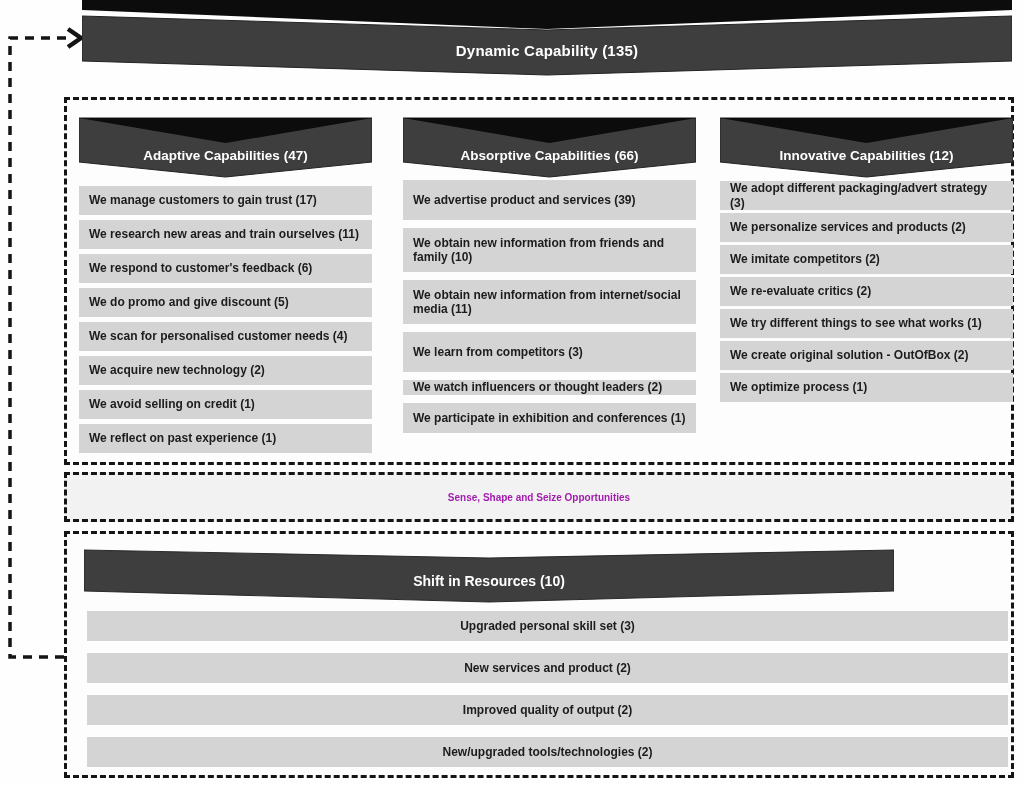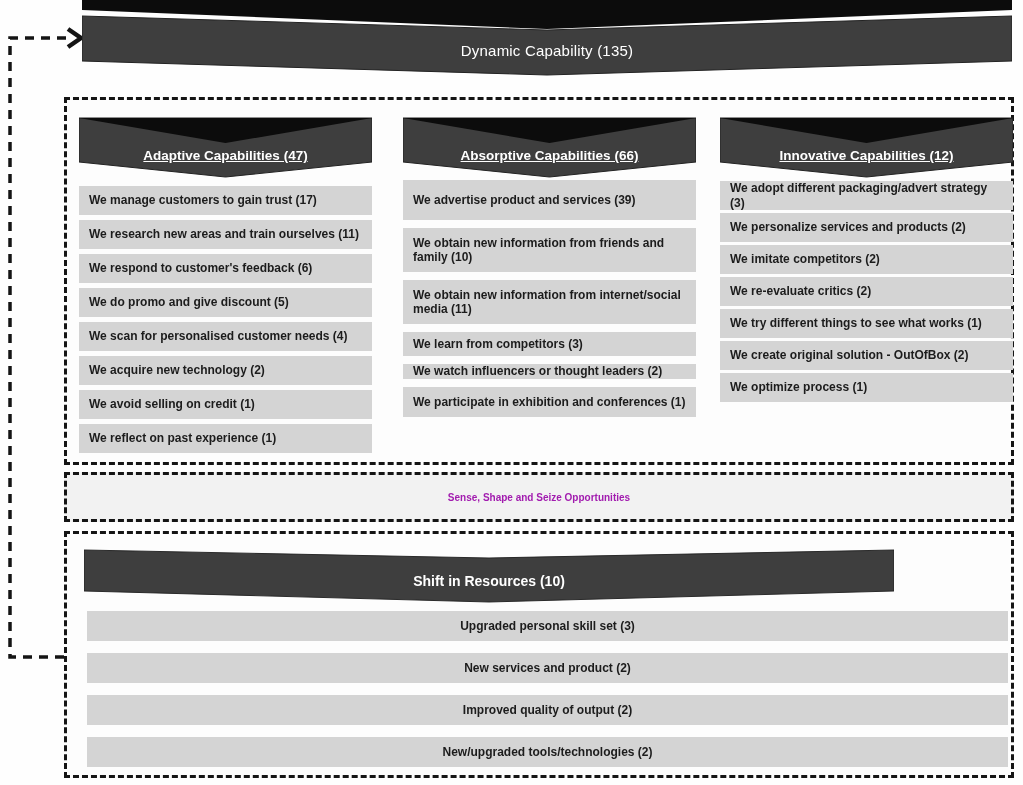--- a/index.html
+++ b/index.html
@@ -10,55 +10,55 @@
   svg{display:block;}
 
   
   .feedback-arrow{position:absolute;left:0;top:0;width:1023px;height:785px;pointer-events:none;}
 
   
   .top-ribbon{position:absolute;left:82px;top:0;width:930px;height:78px;}
   .top-ribbon svg{position:absolute;inset:0;width:100%;height:100%;}
   .top-ribbon .ribbon-label{
     position:absolute;left:0;right:0;top:42px;text-align:center;
-    color:#ffffff;font-weight:normal;font-size:15px;letter-spacing:.2px;
+    color:#ffffff;font-weight:bold;font-size:15px;letter-spacing:.2px;
   }
 
   
   .dash-box{position:absolute;border:3px dashed #151515;box-sizing:border-box;}
   .columns-box{left:64px;top:97px;width:950px;height:368px;background:#fdfdfd;}
   .sense-box{
     left:64px;top:472px;width:950px;height:50px;background:#f2f2f2;
     display:flex;align-items:center;justify-content:center;
   }
   .sense-box span{font-weight:bold;font-size:10px;color:#a21caf;}
   .bottom-box{left:64px;top:531px;width:950px;height:247px;background:#fdfdfd;}
 
   
   .col{position:absolute;top:113px;width:293px;}
   .col-1{left:76px;} .col-2{left:400px;} .col-3{left:717px;}
   .col-header{position:relative;height:62px;}
   .col-header svg{position:absolute;inset:0;width:100%;height:100%;}
   .col-header span{
     position:absolute;left:0;right:0;top:32px;text-align:center;
-    color:#ffffff;font-weight:bold;font-size:13.5px;text-decoration:underline;
+    color:#ffffff;font-weight:bold;font-size:13.5px;
   }
   .item{
     background:#d4d4d4;display:flex;align-items:center;
     padding:0 10px;box-sizing:border-box;
     font-size:12px;font-weight:bold;color:#1c1c1c;line-height:1.2;
   }
   .col-1 .items{margin-top:8px;text-align:center;}
   .col-1 .item{height:29px;margin-bottom:5px;}
   .col-2 .items{margin-top:2px;}
   .col-2 .item{margin-bottom:8px;}
   .col-2 .item:nth-child(1){height:40px;}
   .col-2 .item:nth-child(2){height:44px;}
   .col-2 .item:nth-child(3){height:44px;}
-  .col-2 .item:nth-child(4){height:24px;}
+  .col-2 .item:nth-child(4){height:40px;}
   .col-2 .item:nth-child(5){height:15px;}
   .col-2 .item:nth-child(6){height:30px;}
   .col-3 .items{margin-top:3px;}
   .col-3 .item{height:29px;margin-bottom:3px;}
 
   
   .shift-ribbon{position:absolute;left:17px;top:13px;width:810px;height:57px;}
   .shift-ribbon svg{position:absolute;inset:0;width:100%;height:100%;}
   .shift-ribbon span{
     position:absolute;left:0;right:0;top:26px;text-align:center;

